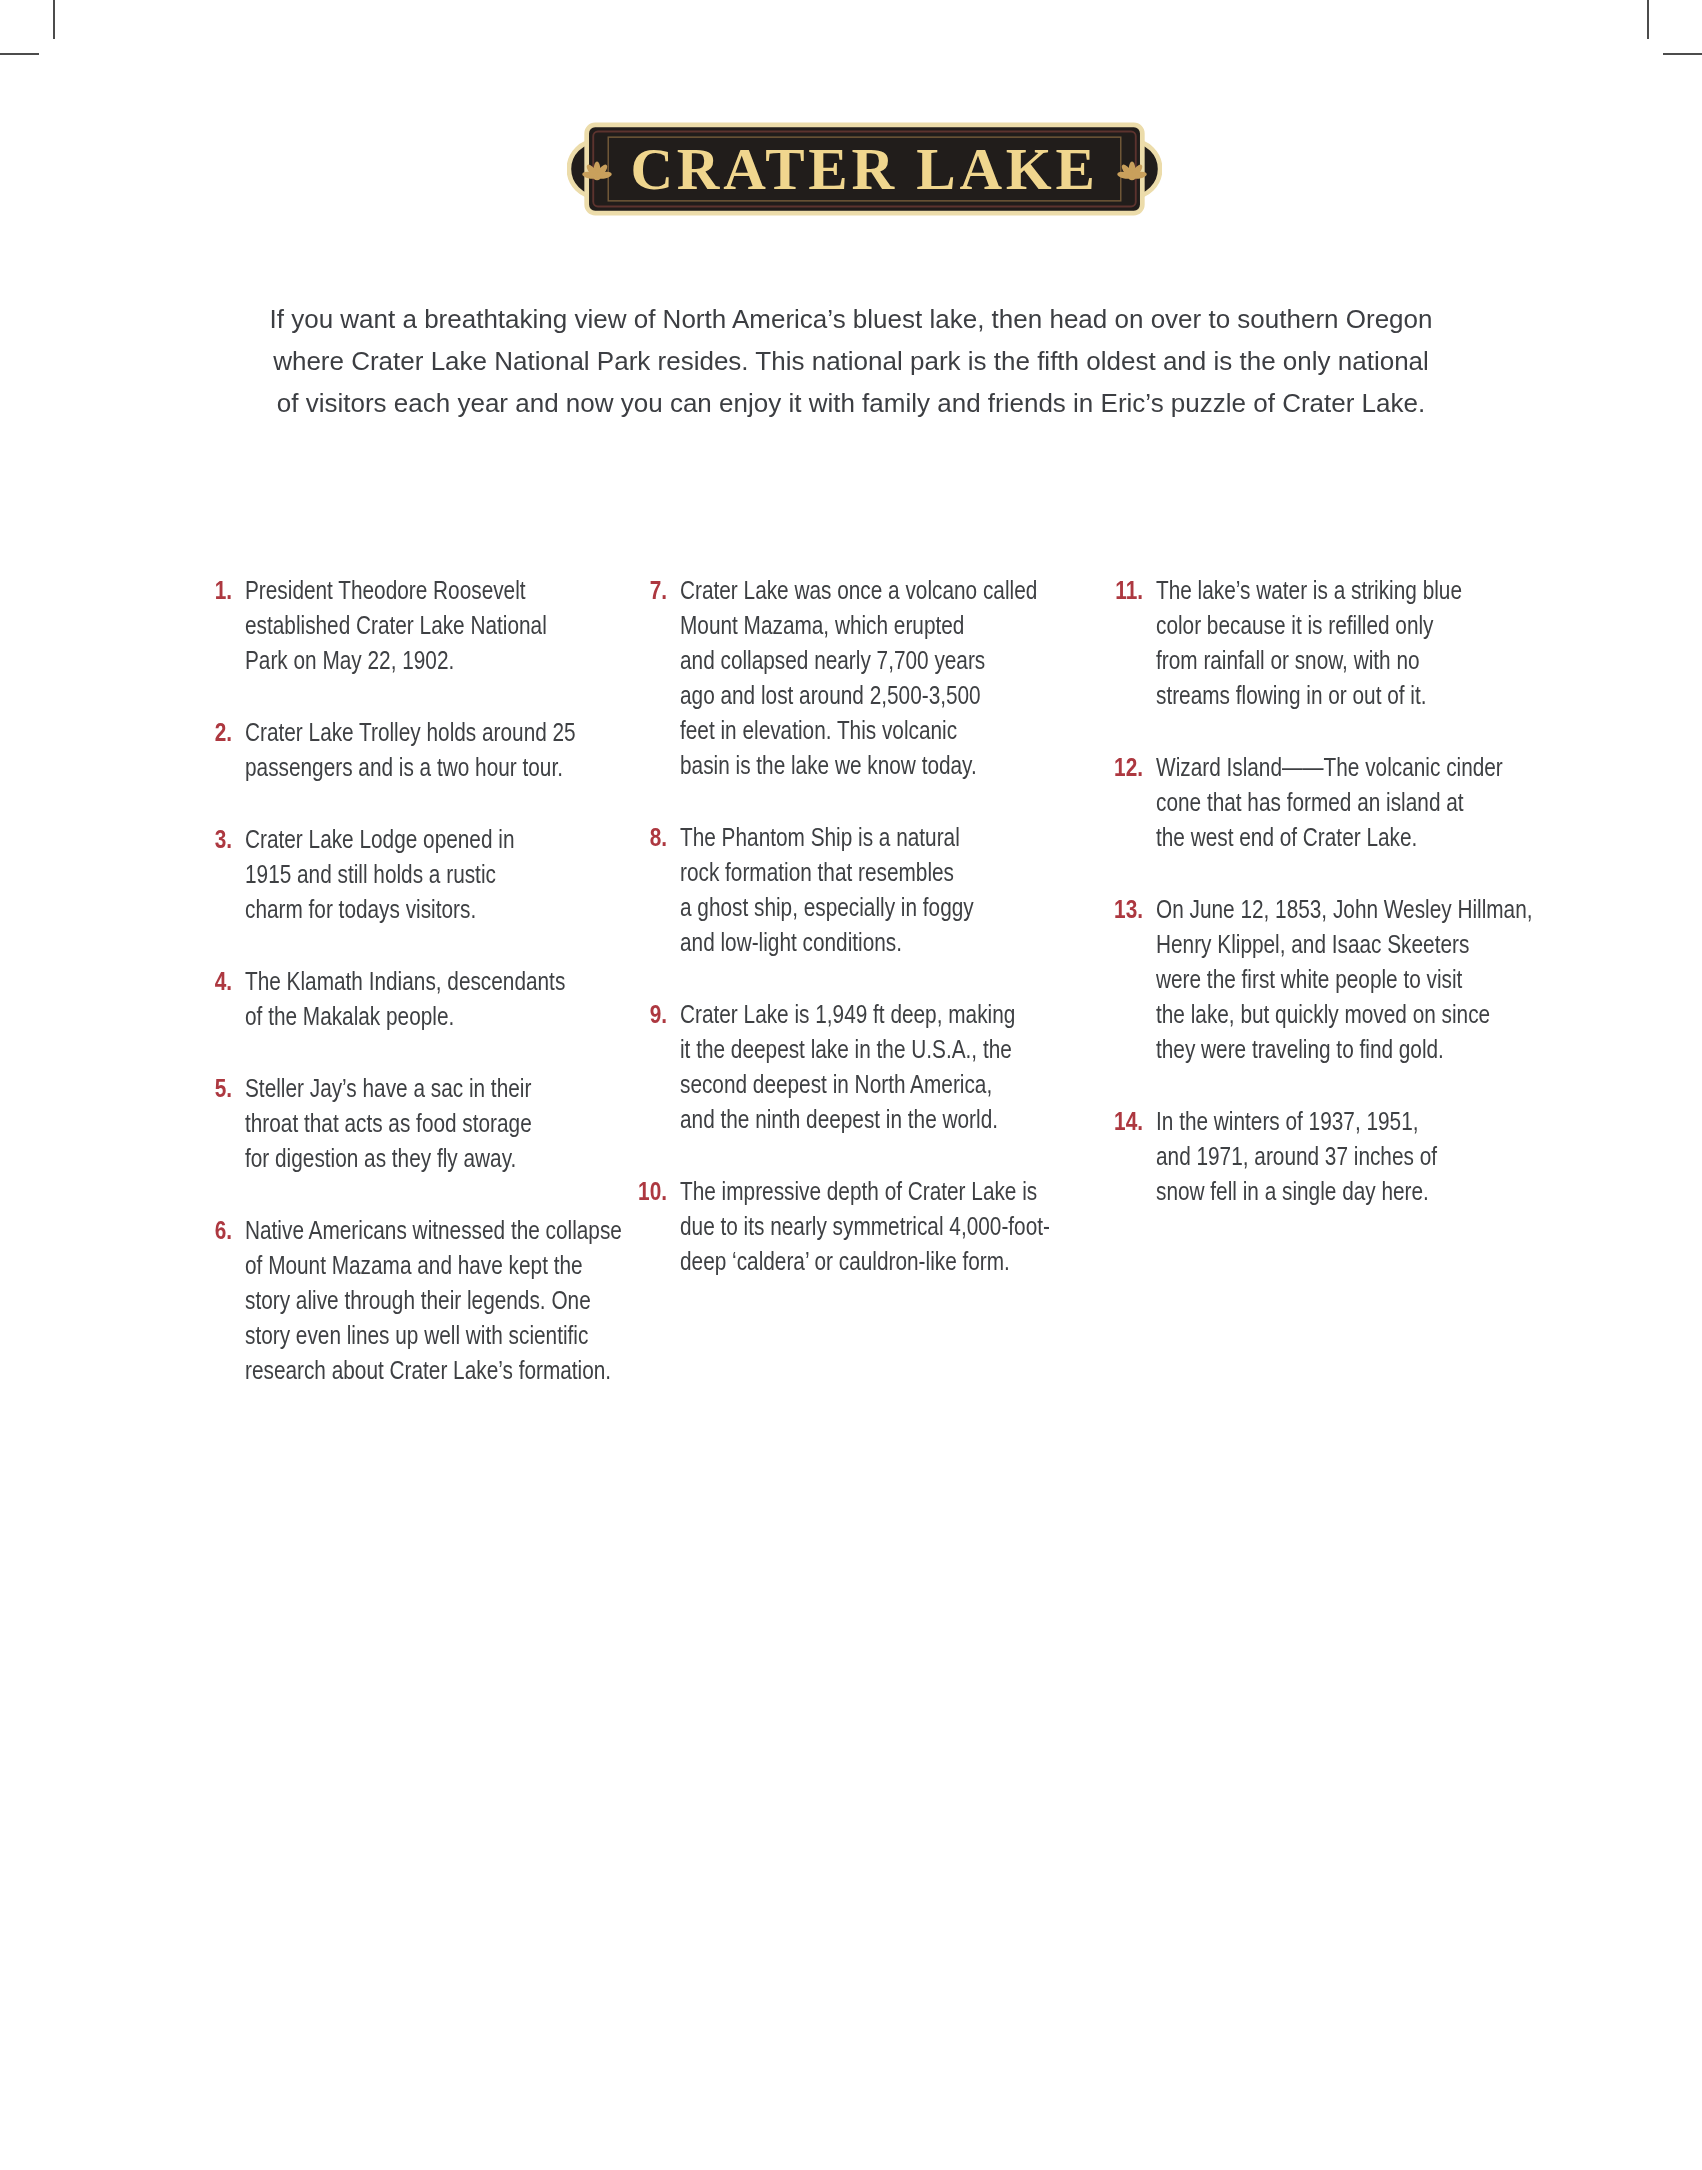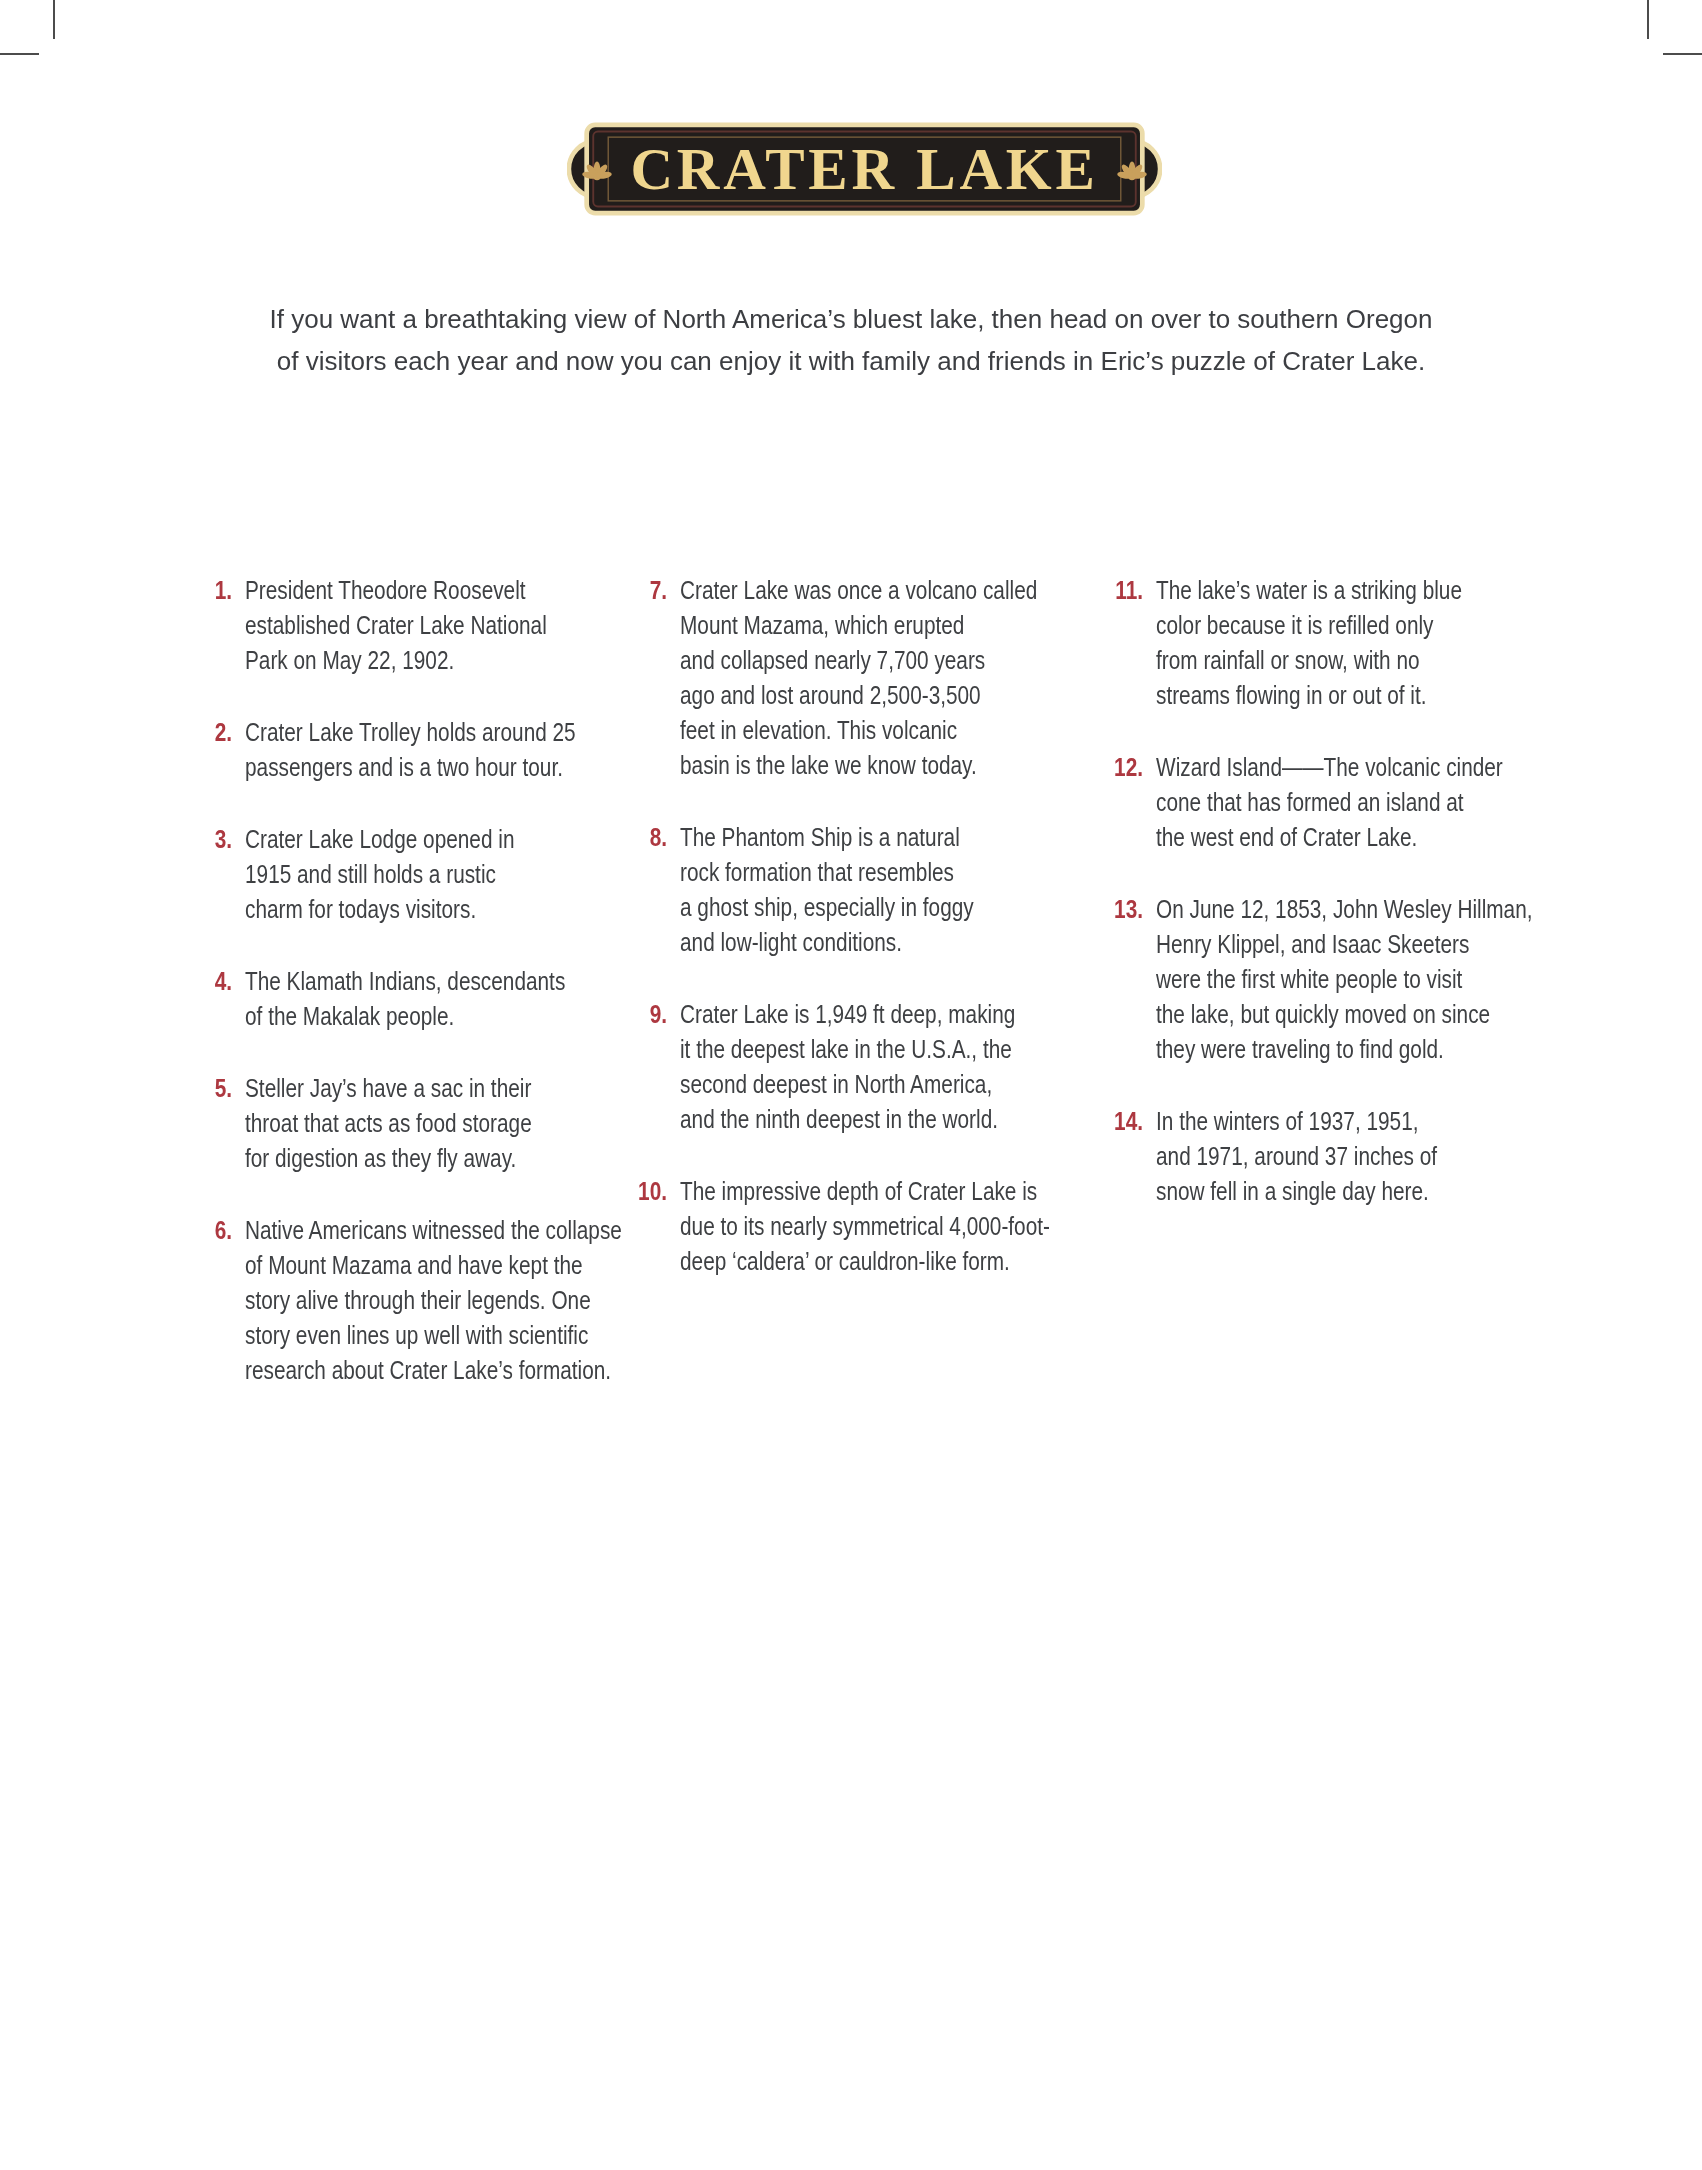--- a/index.html
+++ b/index.html
@@ -78,20 +78,21 @@
     <rect x="21" y="3" width="593" height="94" rx="9" fill="#211d1b" stroke="#ecdcaa" stroke-width="5"></rect>
     <rect x="28" y="10" width="579" height="80" rx="5" fill="none" stroke="#5c332e" stroke-width="2"></rect>
     <rect x="44" y="16" width="547" height="68" fill="none" stroke="#b98f53" stroke-width="1.5" opacity="0.55"></rect>
     <use href="#floret" transform="translate(32,58) "></use>
     <use href="#floret" transform="translate(603,58)"></use>
     <text class="plaque-title" x="317.5" y="71" text-anchor="middle" font-size="63" letter-spacing="4" fill="#f0d68e">CRATER LAKE</text>
   </svg>
 
   <div class="intro" id="intro">
       <div class="intro-line">If you want a breathtaking view of North America’s bluest lake, then head on over to southern Oregon</div>
+      <div class="intro-line">where Crater Lake National Park resides. This national park is the fifth oldest and is the only national</div>
       <div class="intro-line">of visitors each year and now you can enjoy it with family and friends in Eric’s puzzle of Crater Lake.</div>
     </div>
 
   <div class="fact-col" style="left:187px;">
       <div class="fact-row">
         <div class="fact-num">1.</div>
         <div class="fact-text">
           <div class="fact-line">President Theodore Roosevelt</div>
           <div class="fact-line">established Crater Lake National</div>
           <div class="fact-line">Park on May 22, 1902.</div>

